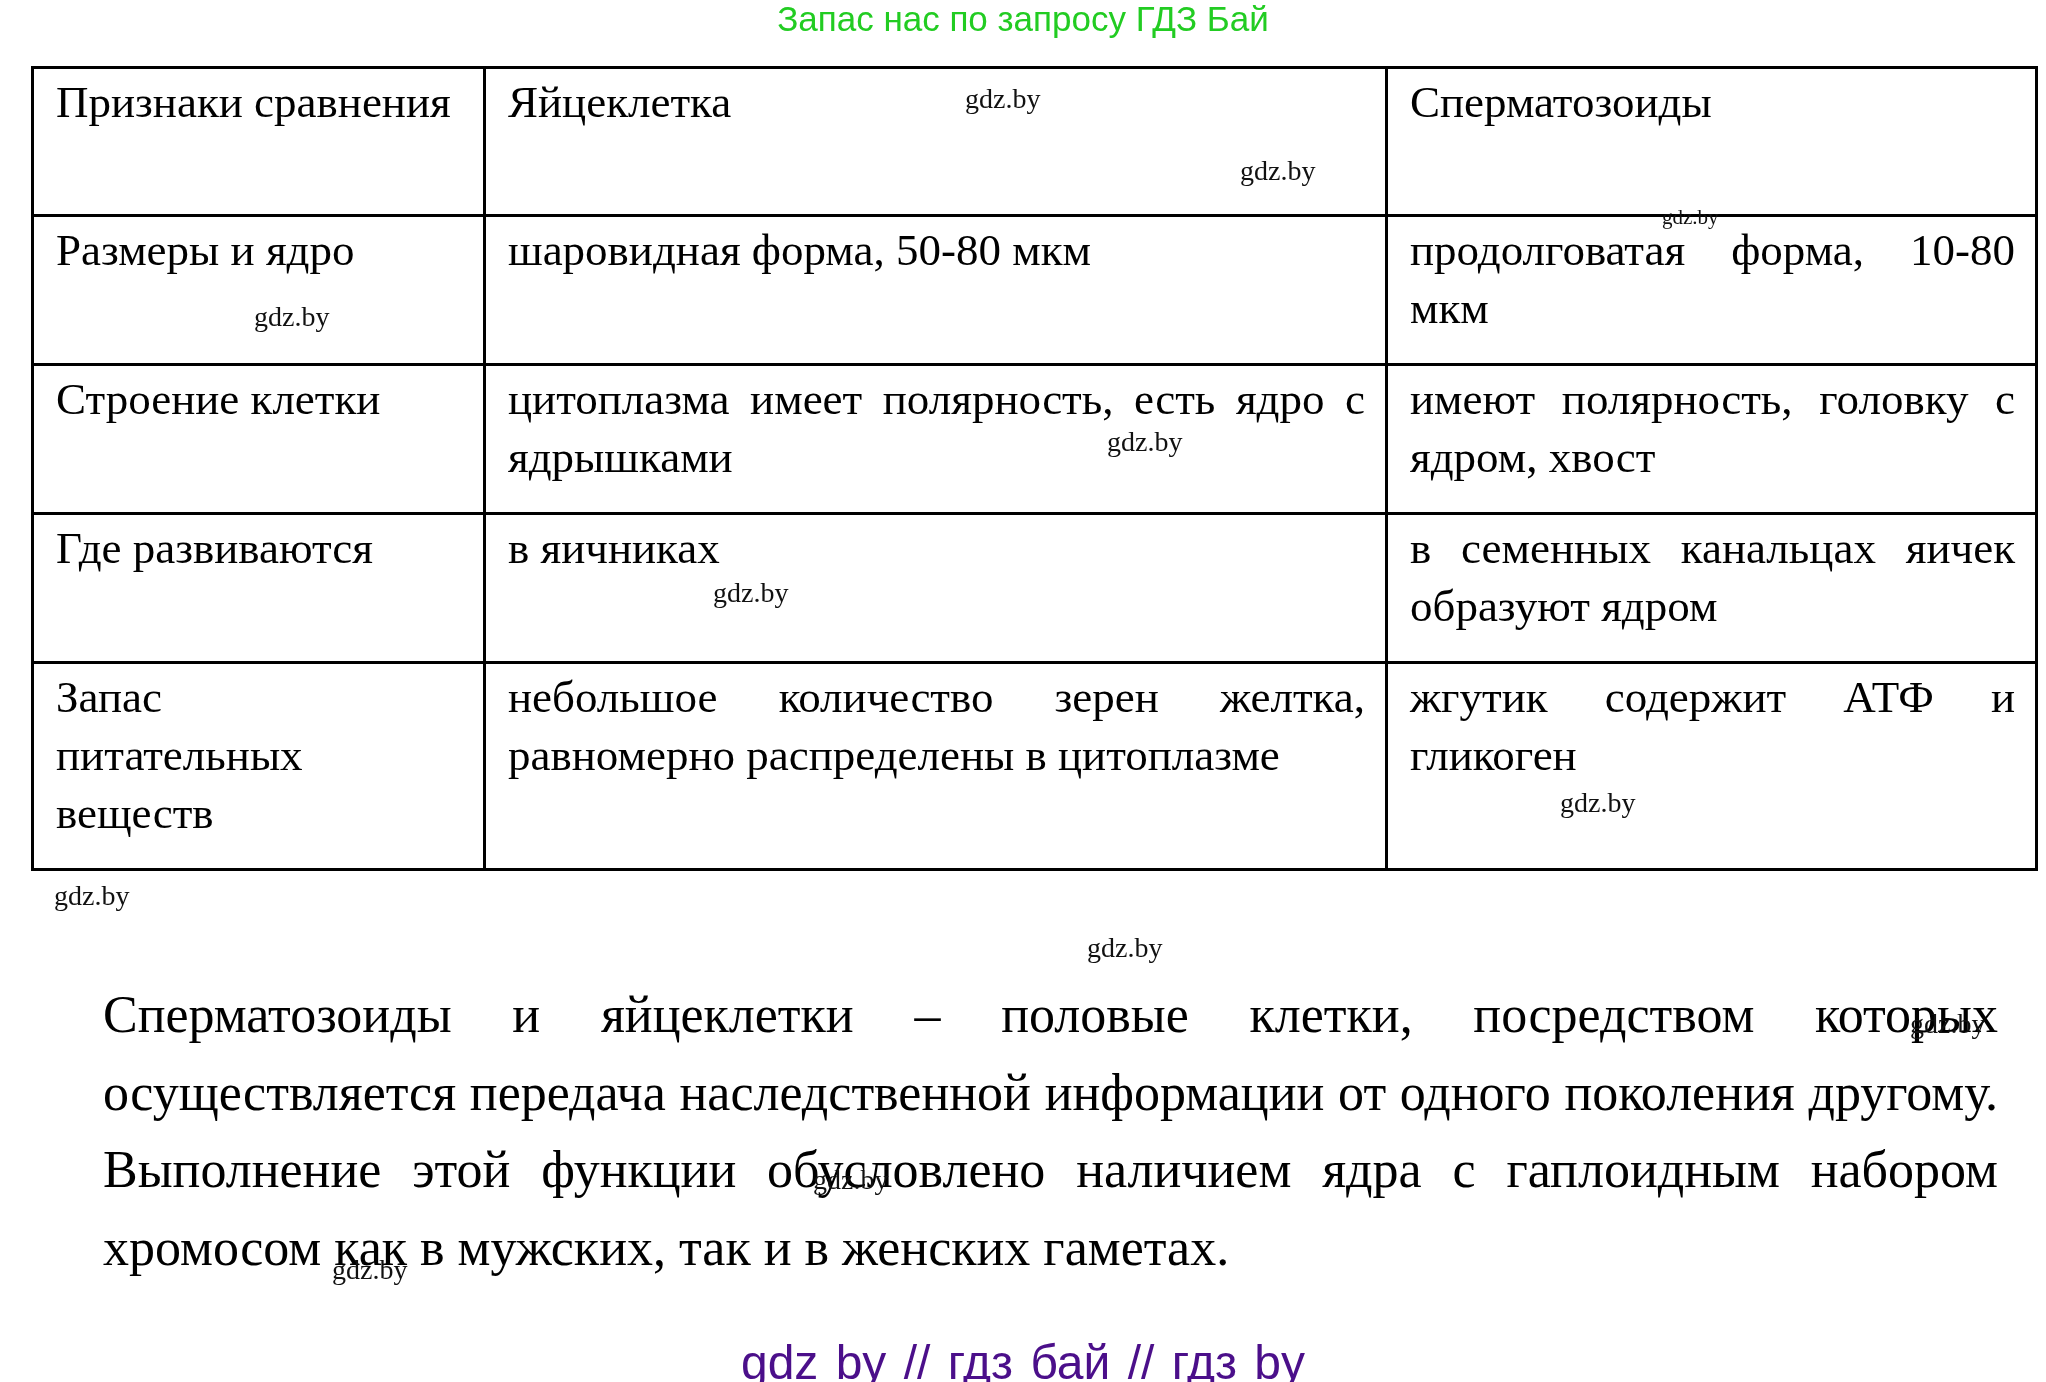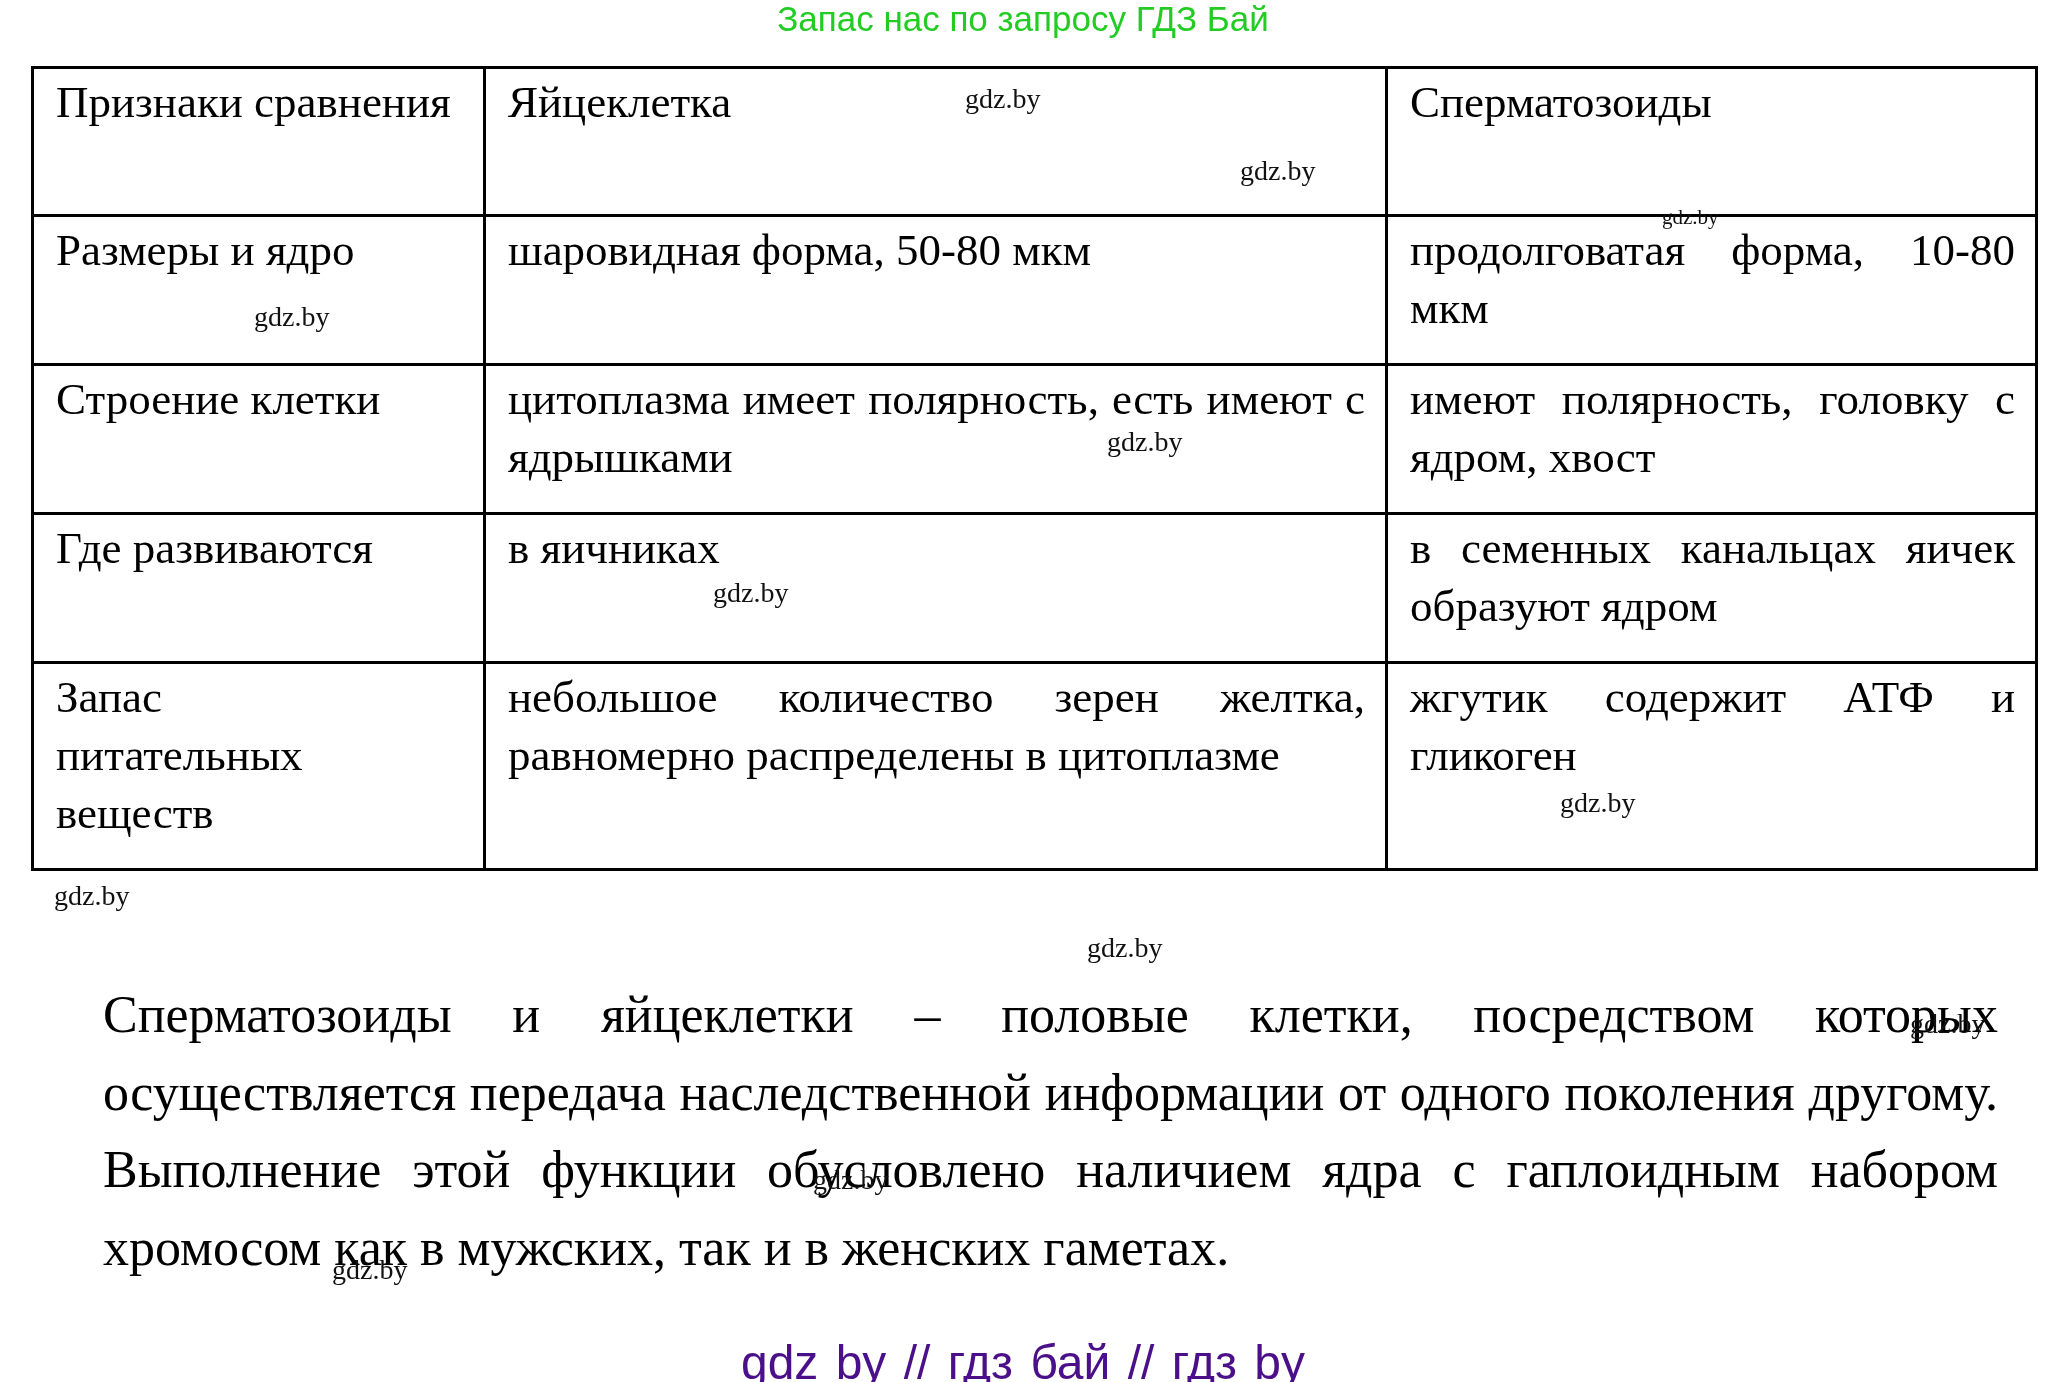--- a/index.html
+++ b/index.html
@@ -36,21 +36,21 @@
     <td>Яйцеклетка</td>
     <td>Сперматозоиды</td>
   </tr>
   <tr class="r1">
     <td style="text-align:left;">Размеры и ядро</td>
     <td>шаровидная форма, 50-80 мкм</td>
     <td>продолговатая форма, 10-80 мкм</td>
   </tr>
   <tr class="r2">
     <td style="text-align:right;">Строение клетки</td>
-    <td>цитоплазма имеет полярность, есть имеют с ядрышками</td>
+    <td>цитоплазма имеет полярность, есть ядро с ядрышками</td>
     <td>имеют полярность, головку с ядром, хвост</td>
   </tr>
   <tr class="r3">
     <td style="text-align:left;">Где развиваются</td>
     <td>в яичниках</td>
     <td>в семенных канальцах яичек образуют ядром</td>
   </tr>
   <tr class="r4">
     <td style="text-align:left;padding-right:140px;">Запас питательных веществ</td>
     <td>небольшое количество зерен желтка, равномерно распределены в цитоплазме</td>

